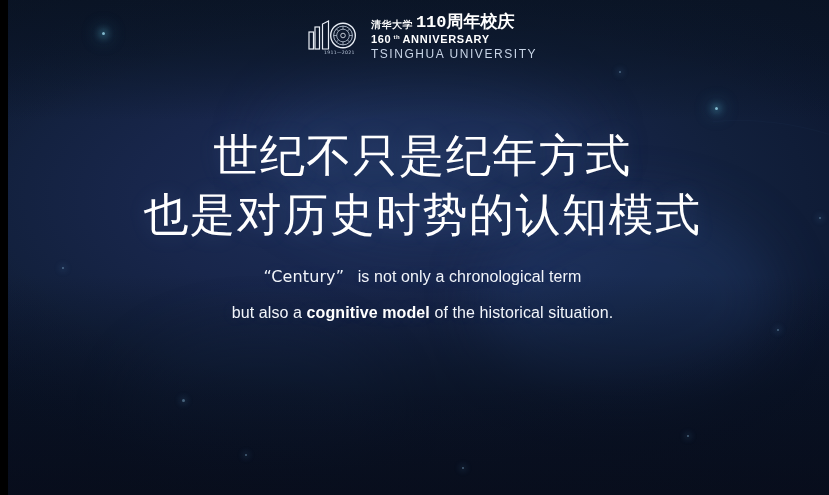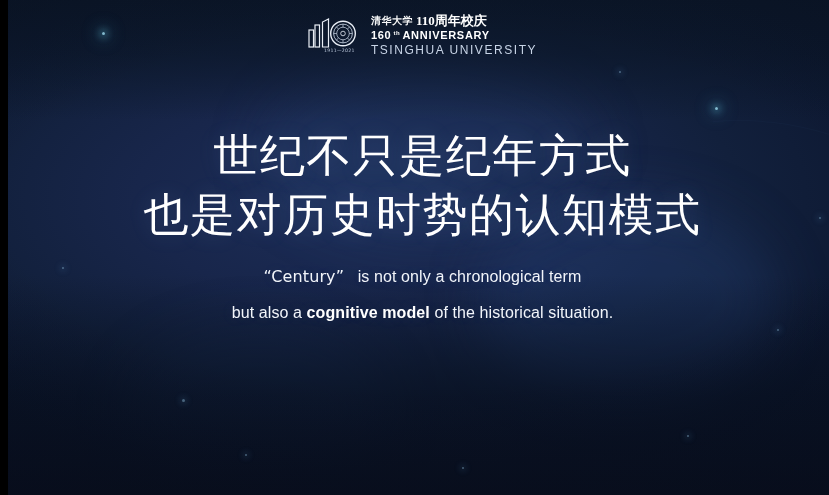--- a/index.html
+++ b/index.html
@@ -106,22 +106,22 @@
   .logo-cn-univ {
     font-family: "DejaVu Sans", "Liberation Sans", sans-serif;
     font-size: 10px;
     letter-spacing: 0.5px;
     font-weight: 700;
     position: relative;
     top: -1px;
     opacity: 0.97;
   }
   .logo-cn-main {
-    font-family: Liberation Serif, serif;
-    font-size: 13px;
+    font-family: Liberation Mono, monospace;
+    font-size: 17px;
     font-weight: 700;
     letter-spacing: 0px;
   }
   .logo-line2 {
     display: flex;
     align-items: baseline;
     gap: 2px;
     color: #ffffff;
     margin-top: 3px;
     font-weight: 700;

